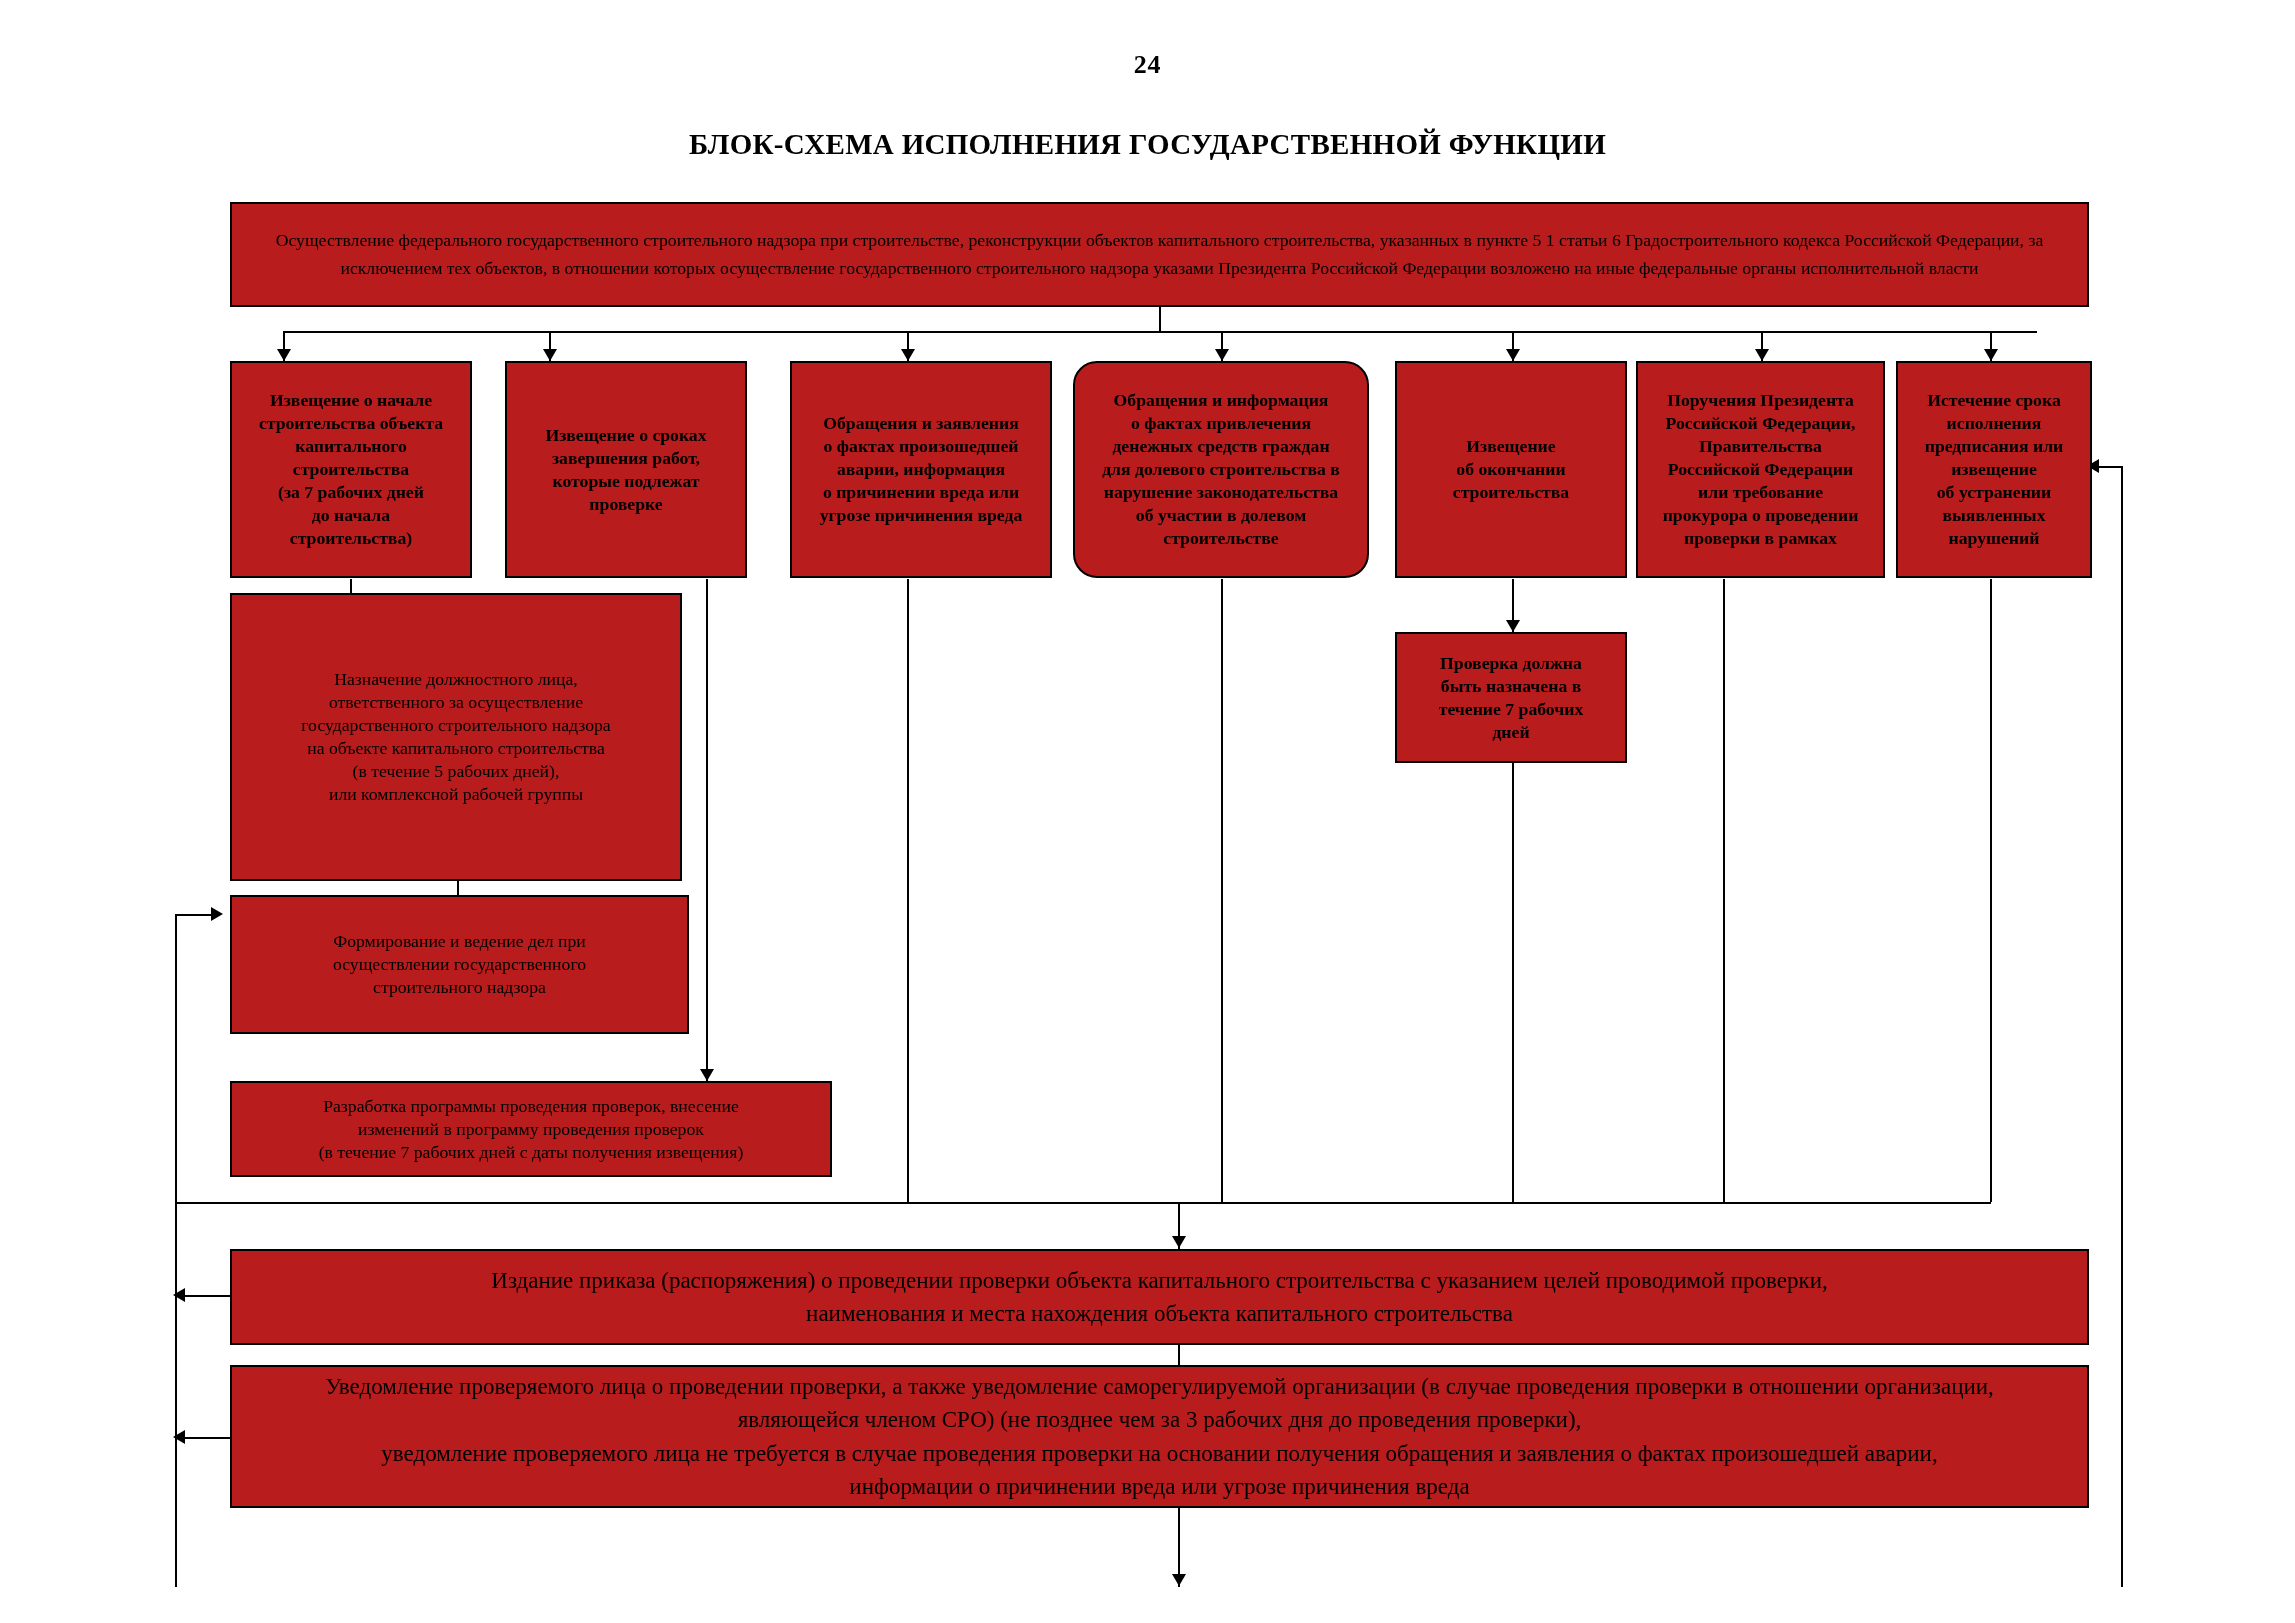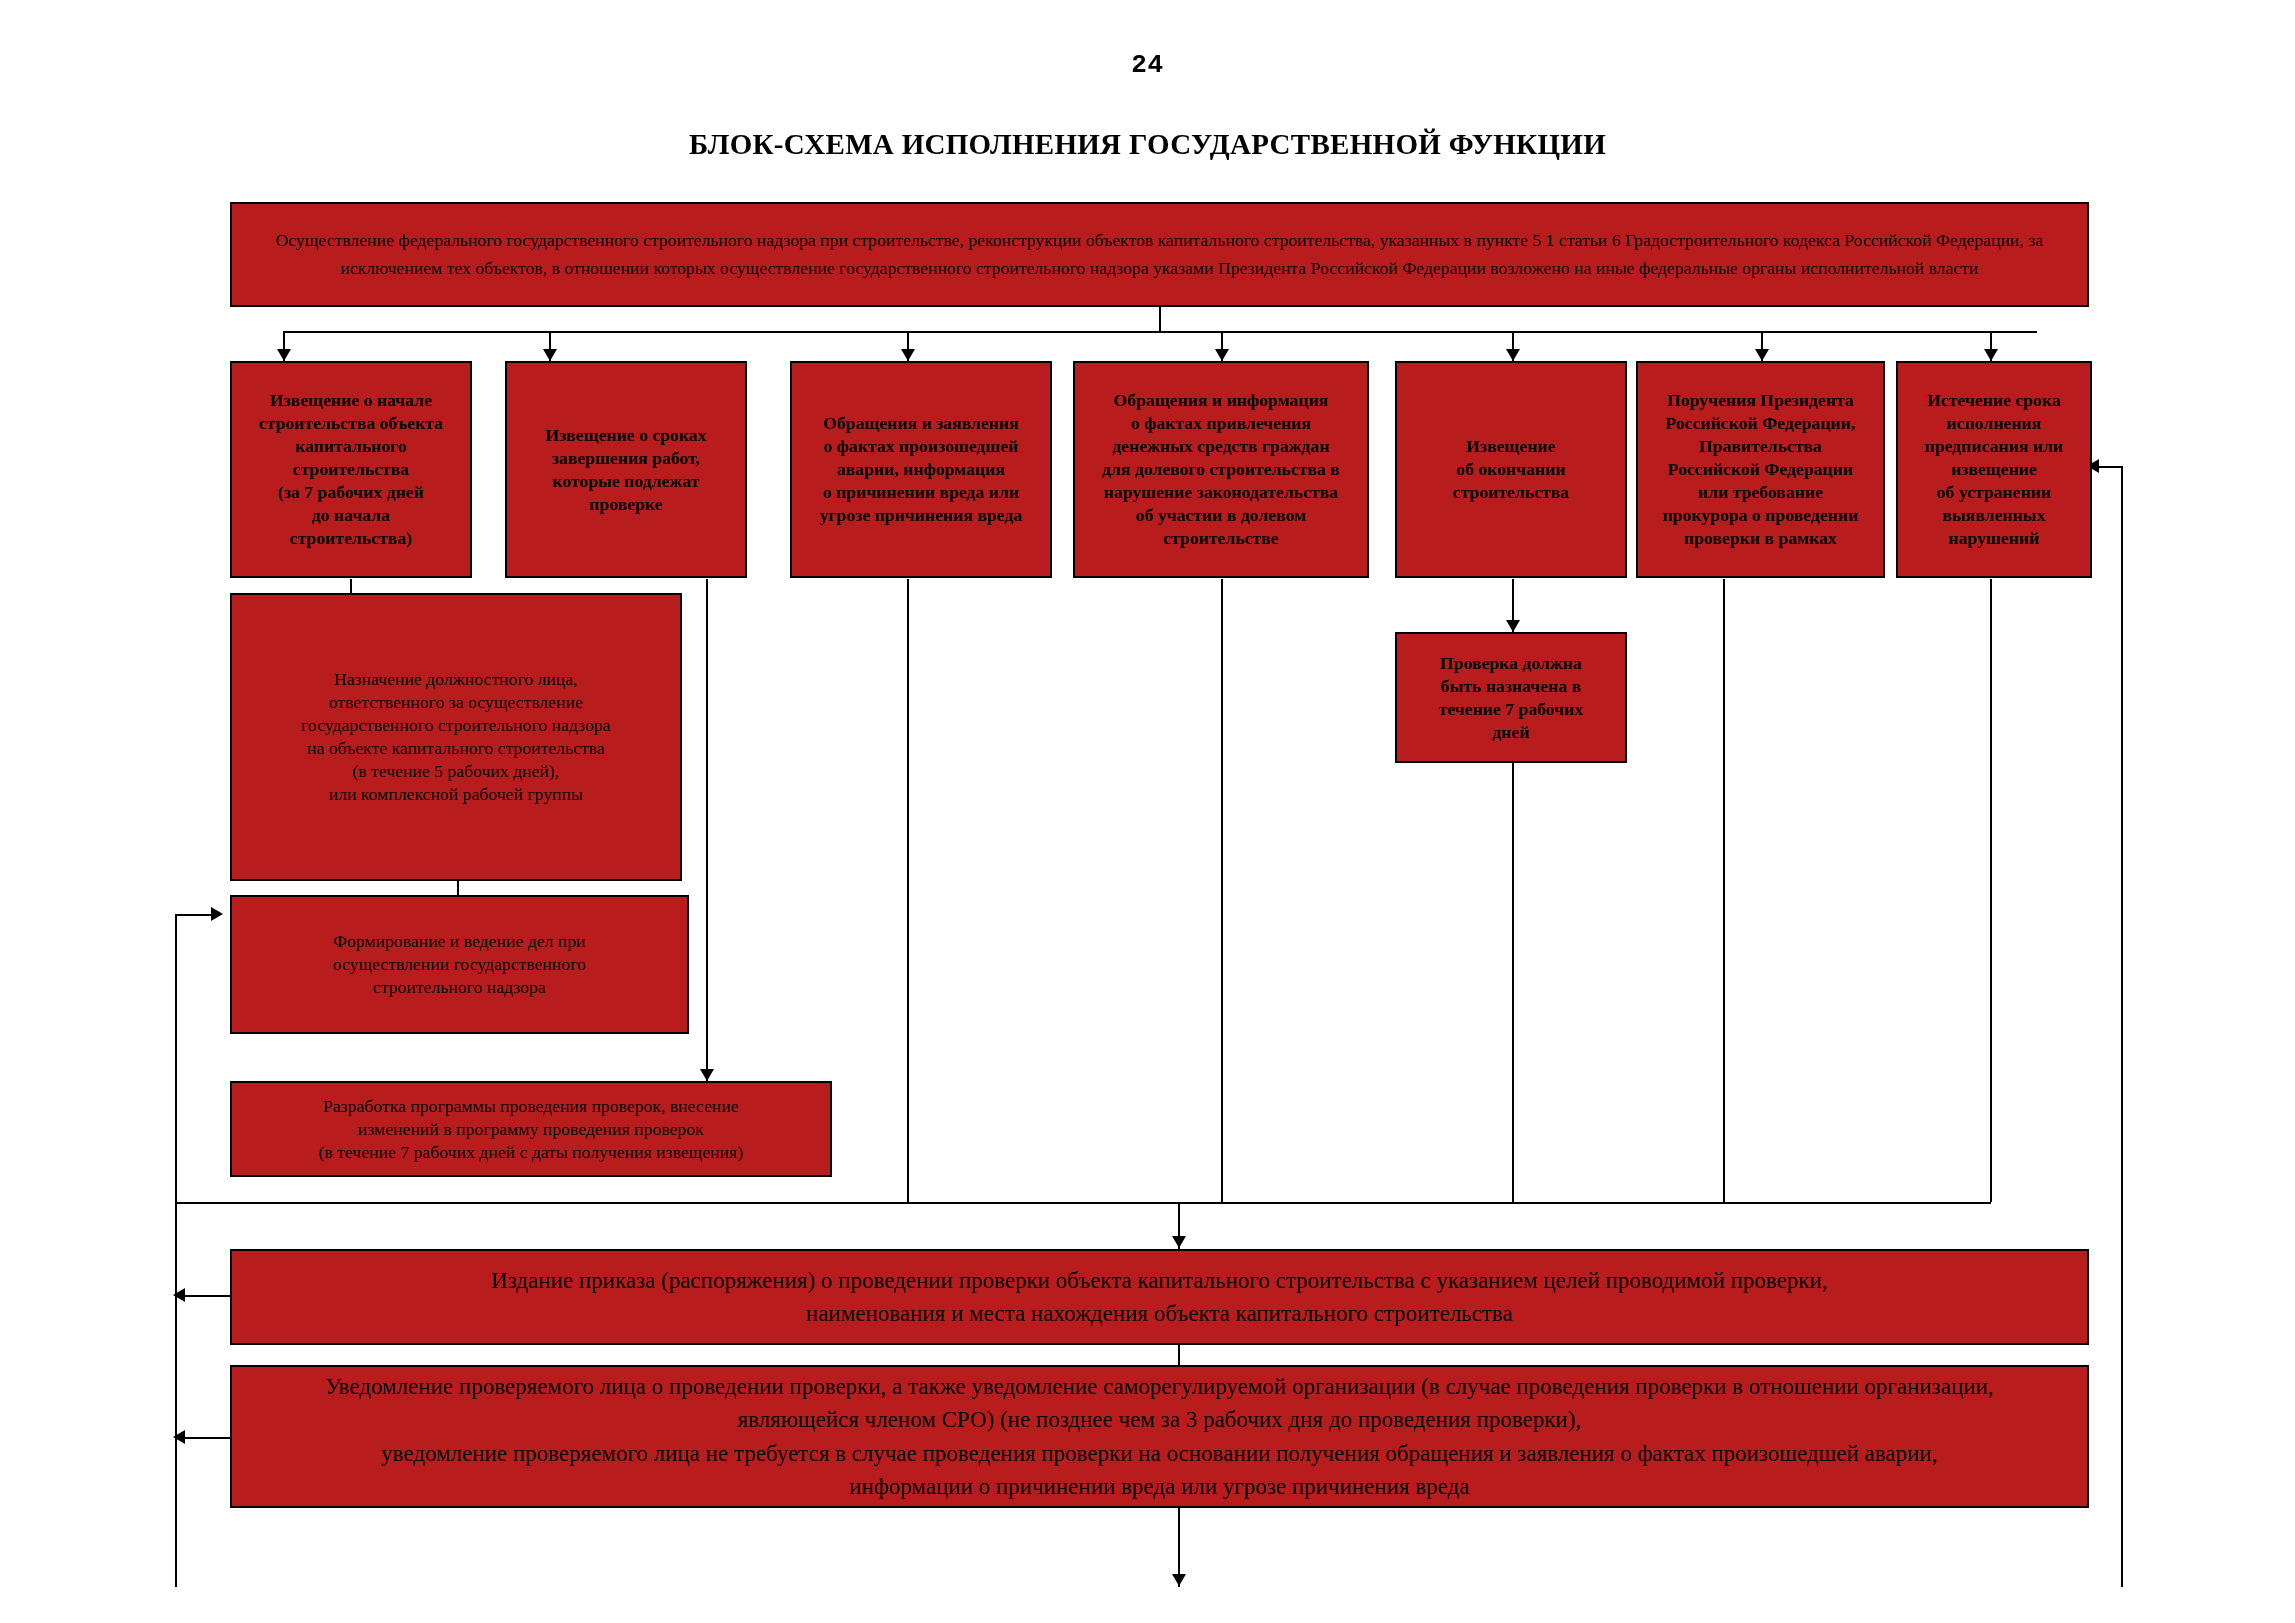--- a/index.html
+++ b/index.html
@@ -22,21 +22,21 @@
 
   
   .page-number {
     position: absolute;
     top: 50px;
     left: 0;
     width: 2295px;
     text-align: center;
     font-size: 26px;
     font-weight: 700;
-    font-family: Liberation Mono, monospace;
+    font-family: Liberation Serif, serif;
     letter-spacing: 0.7px;
   }
   .doc-title {
     position: absolute;
     top: 128px;
     left: 0;
     width: 2295px;
     text-align: center;
     font-size: 29px;
     font-weight: 700;
@@ -161,21 +161,21 @@
   </div>
 
   <div class="node" style="left:778px; top:361px; width:262px; height:217px;margin-left:12px;">
     <div class="txt">Обращения и заявления
 о фактах произошедшей
 аварии, информация
 о причинении вреда или
 угрозе причинения вреда</div>
   </div>
 
-  <div class="node" style="left:1073px; top:361px; width:296px; height:217px;">
+  <div class="node" style="left:1073px; top:361px; width:296px; height:217px;border-radius:24px;">
     <div class="txt">Обращения и информация
 о фактах привлечения
 денежных средств граждан
 для долевого строительства в
 нарушение законодательства
 об участии в долевом
 строительстве</div>
   </div>
 
   <div class="node" style="left:1395px; top:361px; width:232px; height:217px;">

